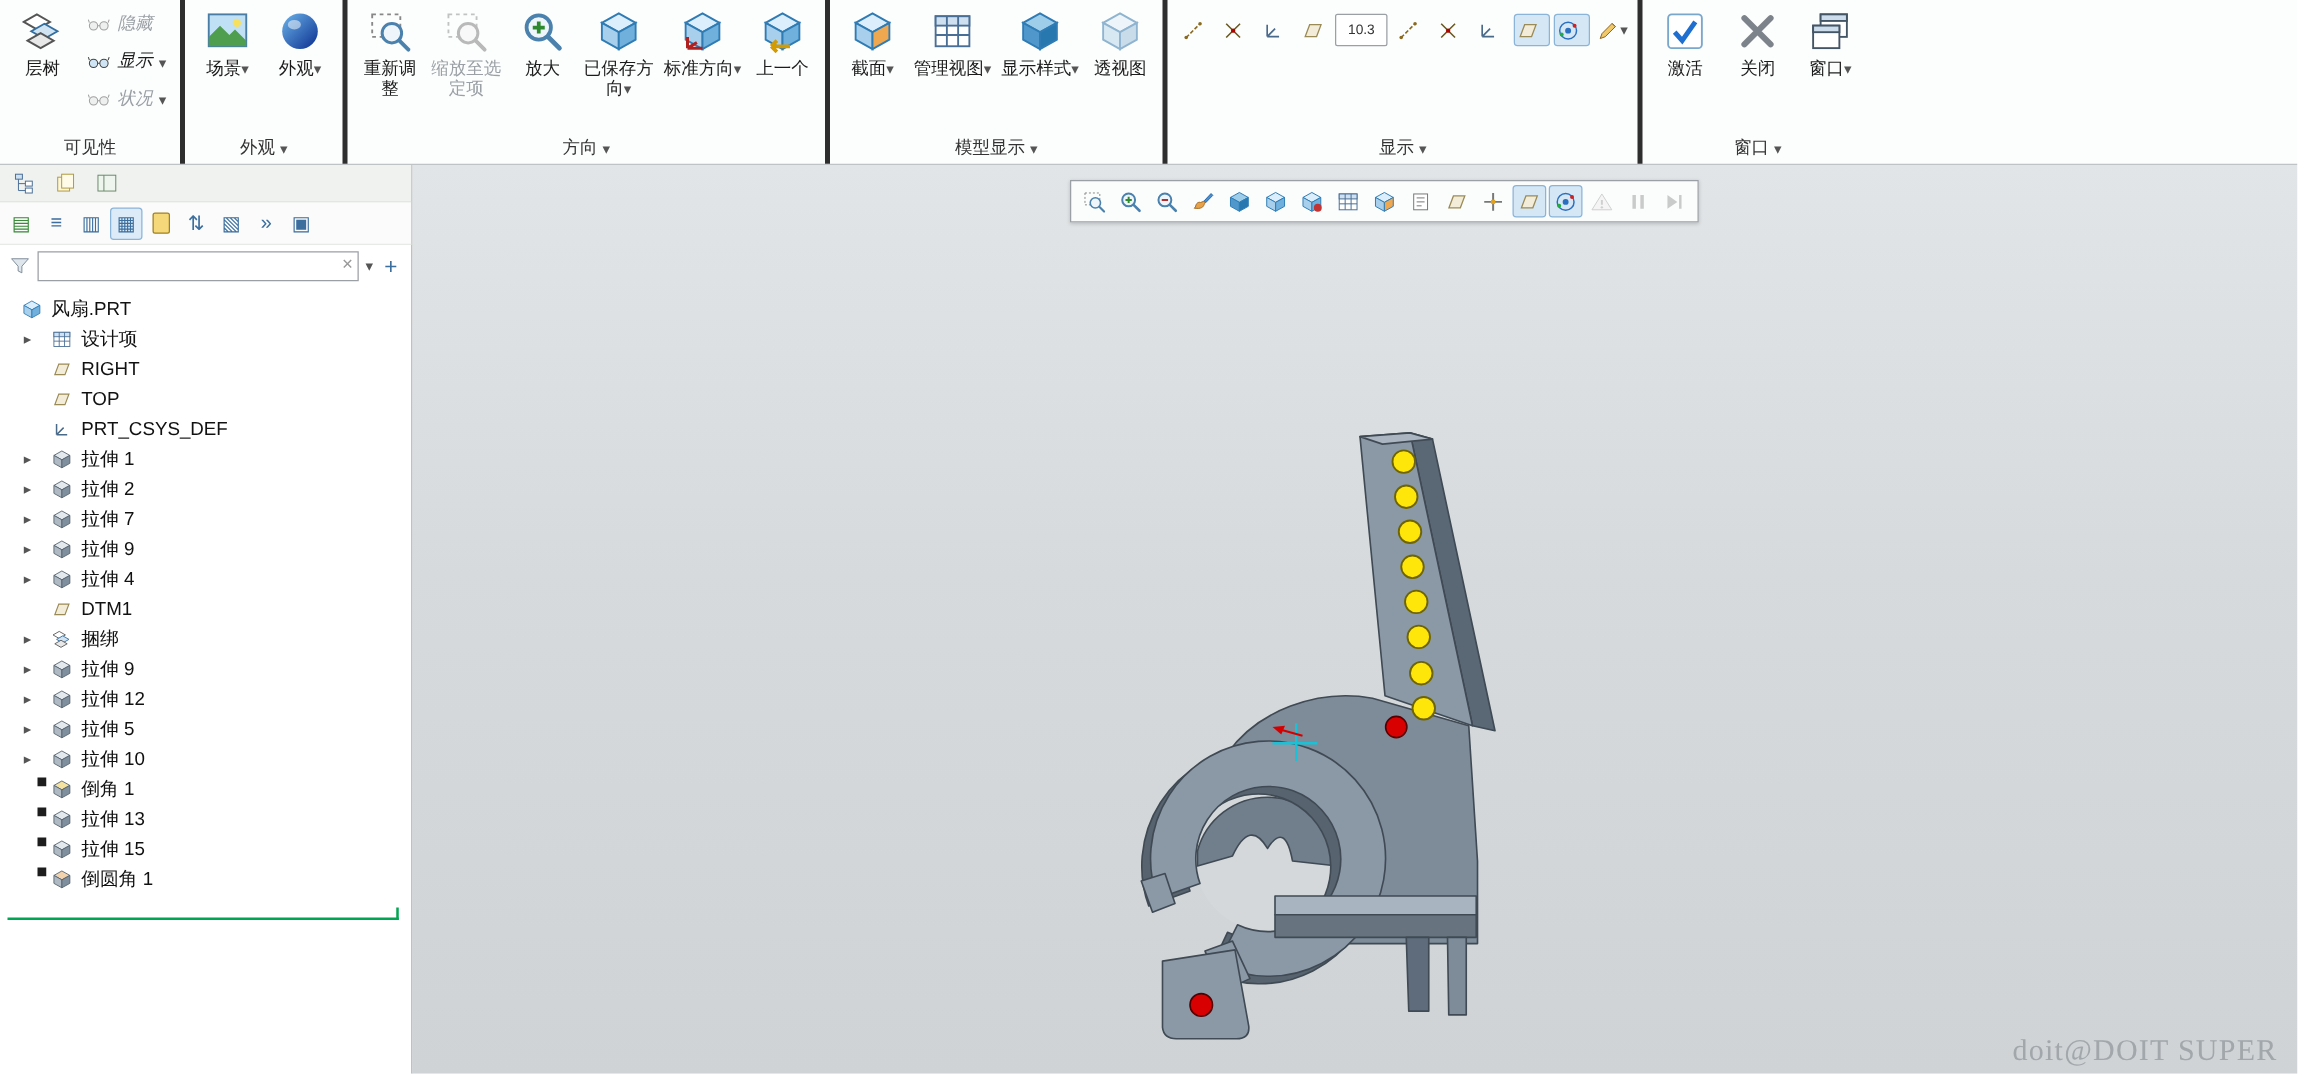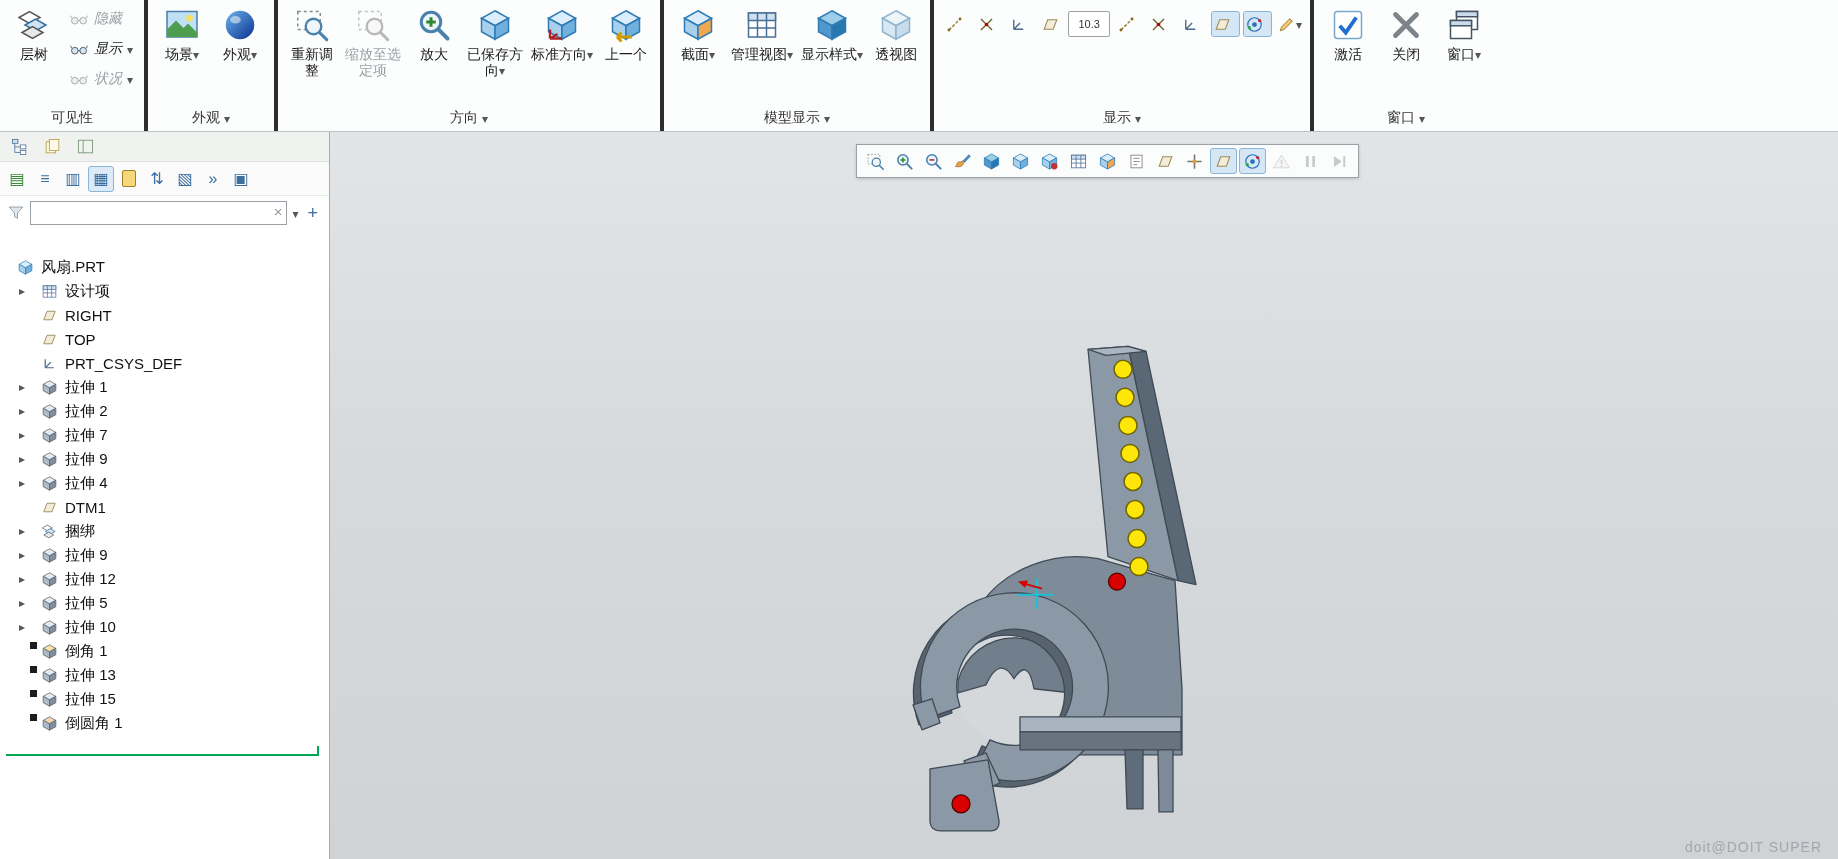--- a/index.html
+++ b/index.html
@@ -60,21 +60,21 @@
   .clip { width:14px; height:17px; background:#f5d879; border:1px solid #a08020; border-radius:2px; }
   .tp-filter { height:34px; display:flex; align-items:center; gap:5px; padding:0 7px; }
   .tp-filter svg { width:18px; height:18px; flex:0 0 auto; }
   .filter-wrap { flex:1; position:relative; }
   .filter-input { width:100%; height:24px; border:1px solid #9aa0a5; padding:0 20px 0 6px;
     font-size:14px; font-family:inherit; }
   .filter-clear { position:absolute; right:5px; top:2px; color:#999; font-size:15px; }
   .filter-add { font-size:18px; color:#3c6e9e; padding:0 4px; }
   .treewrap { flex:1; overflow:hidden; padding-top:5px; }
   .trow { height:24px; display:flex; align-items:center; font-size:15px; color:#111; }
-  .trow.ind-0 { padding-left:6px;margin-top:20px; }
+  .trow.ind-0 { padding-left:6px; }
   .trow.ind-1 { padding-left:14px; }
   .tw { width:16px; text-align:center; color:#555; font-size:12px; flex:0 0 auto; }
   .mk { width:7px; height:7px; background:#1d1d1d; flex:0 0 auto; margin-right:2px;
     transform:translateY(-6px); }
   .tico { width:20px; height:18px; display:flex; align-items:center; justify-content:center;
     margin-right:6px; flex:0 0 auto; }
   .tico svg { width:17px; height:17px; }
   .insert-line { position:relative; height:12px; margin:9px 10px 0 6px; }
   .insert-line::before { content:""; position:absolute; left:0; right:0; bottom:0; height:2px; background:#00a651; }
   .insert-line::after  { content:""; position:absolute; right:0; bottom:0; width:2px; height:10px; background:#00a651; }
@@ -84,22 +84,22 @@
     background:linear-gradient(180deg,#e2e5e7 0%,#d6dadd 45%,#cfd3d6 100%); }
   .model-svg { position:absolute; inset:0; width:100%; height:100%; }
   .gtoolbar { position:absolute; left:526px; top:12px; height:34px; display:flex; align-items:center;
     gap:2px; padding:0 5px; background:#fbfcfc; border:1px solid #9aa0a5;
     box-shadow:0 1px 3px rgba(0,0,0,.18); }
   .gbtn { width:27px; height:26px; display:flex; align-items:center; justify-content:center;
     border:1px solid transparent; border-radius:3px; }
   .gbtn svg { width:19px; height:19px; }
   .gbtn.pressed { background:#d5e7f5; border-color:#8ab4d8; }
   .gbtn.disabled svg { filter:grayscale(1); opacity:.45; }
-  .watermark { position:absolute; right:16px; bottom:4px; font-family:Liberation Sans, sans-serif;
-    font-size:14px; color:#a2a7ab; letter-spacing:1px; }
+  .watermark { position:absolute; right:16px; bottom:4px; font-family:Liberation Serif, serif;
+    font-size:24px; color:#a2a7ab; letter-spacing:1px; }
 </style>
 </head>
 <body>
 
 <svg width="0" height="0" style="position:absolute" aria-hidden="true">
 <defs>
   <linearGradient id="g-sph" x1="0" y1="0" x2="1" y2="1">
     <stop offset="0" stop-color="#6cb4ea"></stop>
         <stop offset="1" stop-color="#0a2e8f"></stop>
   </linearGradient>

